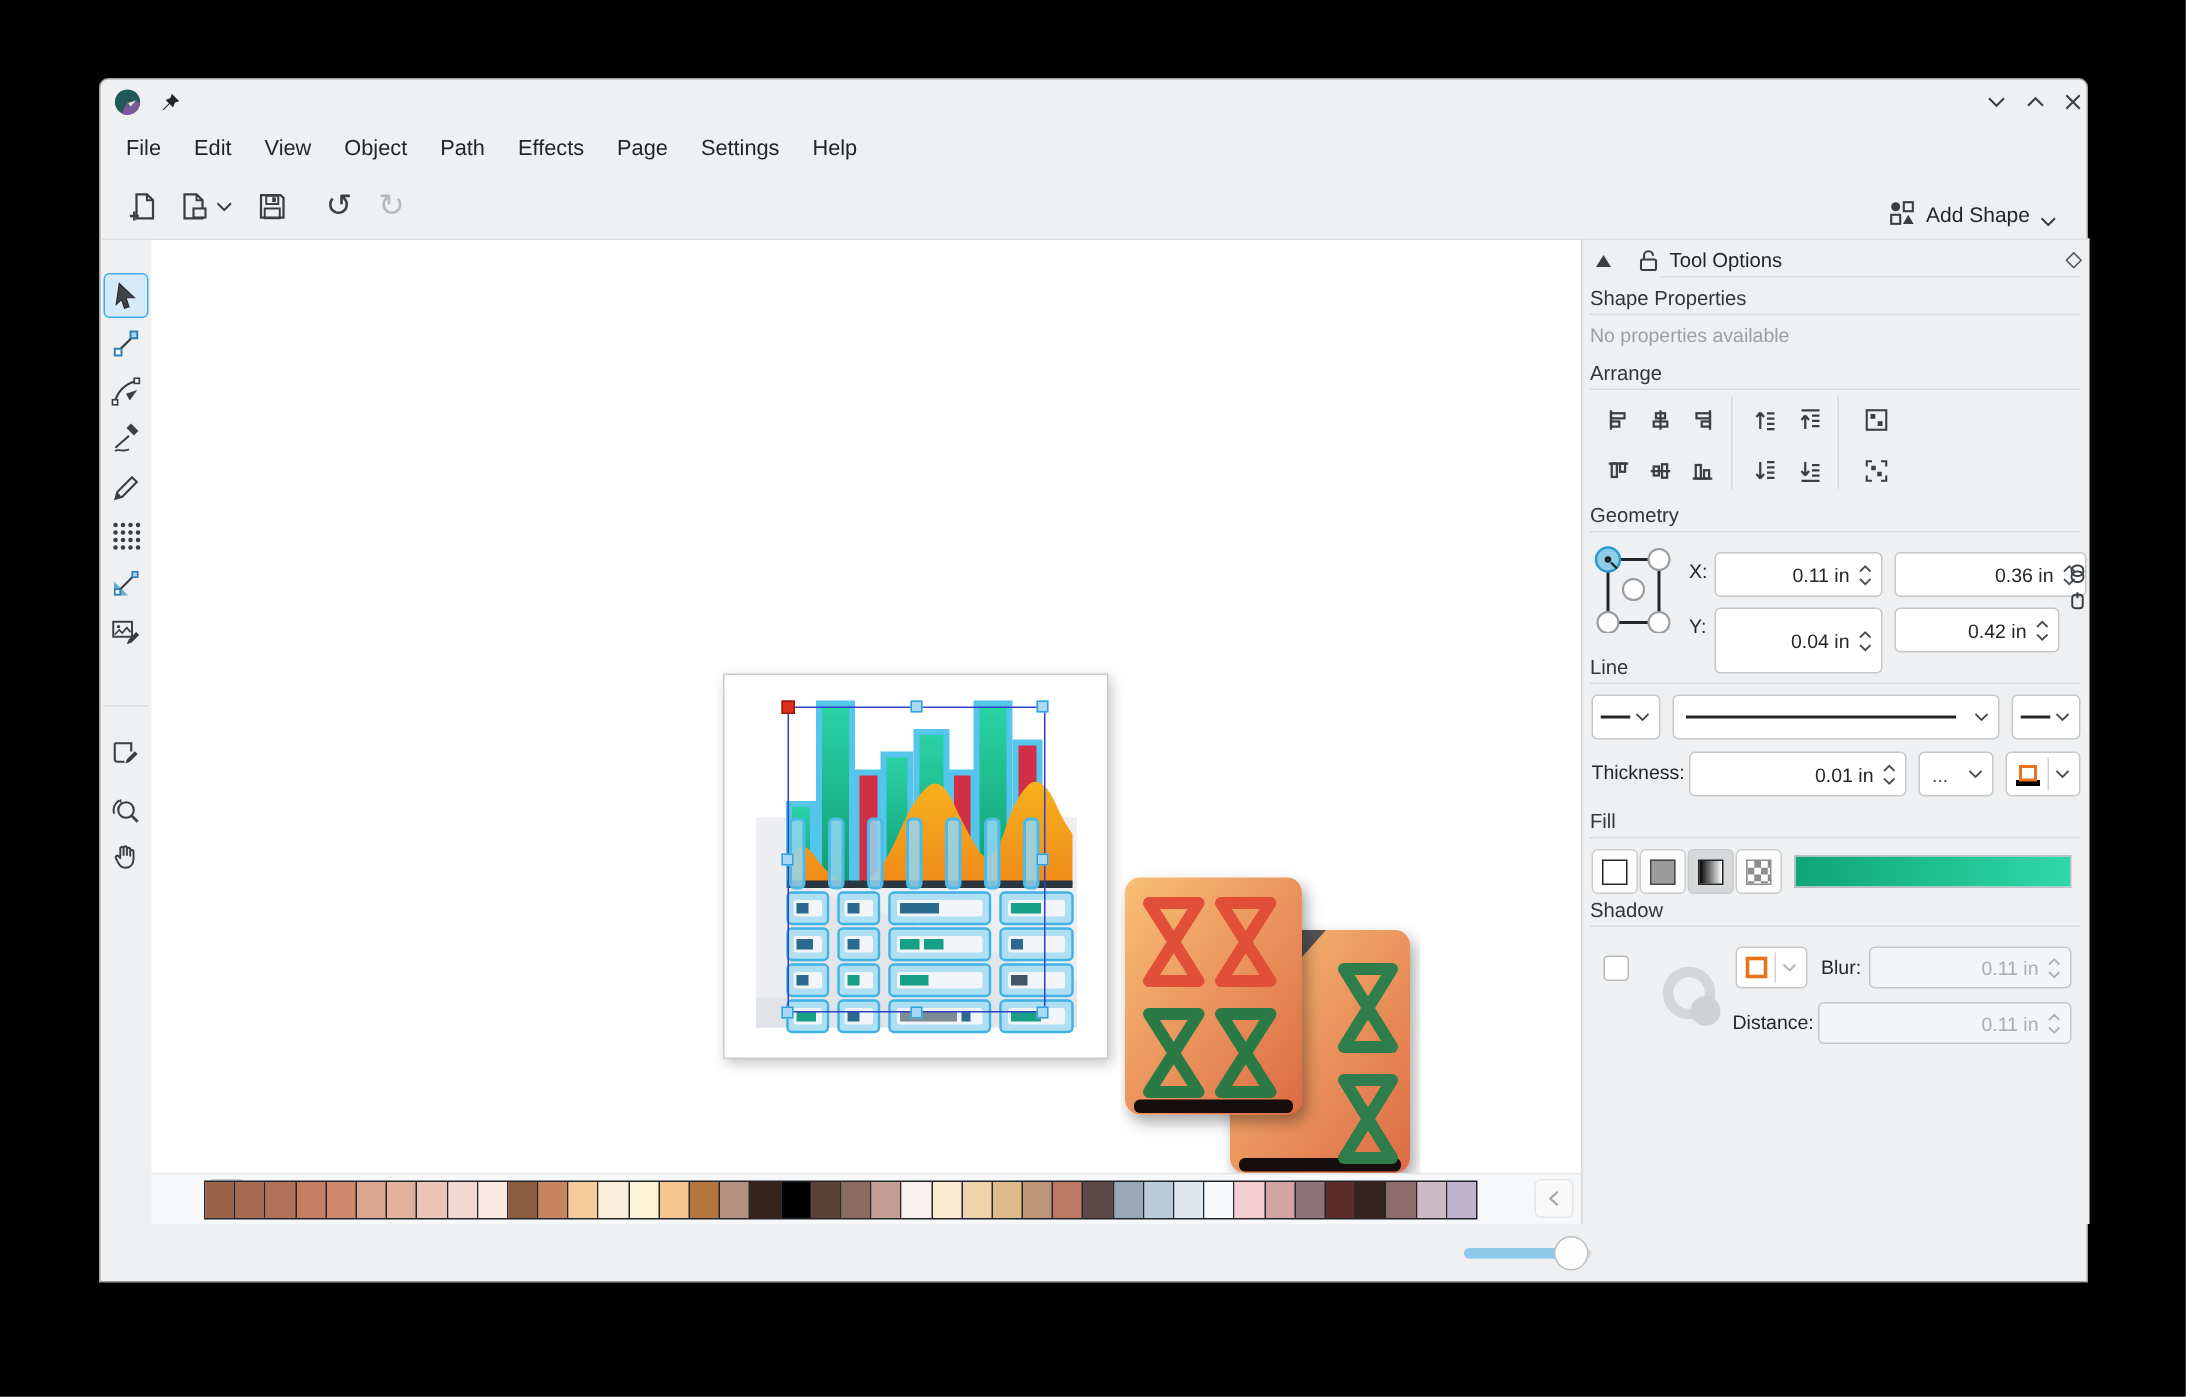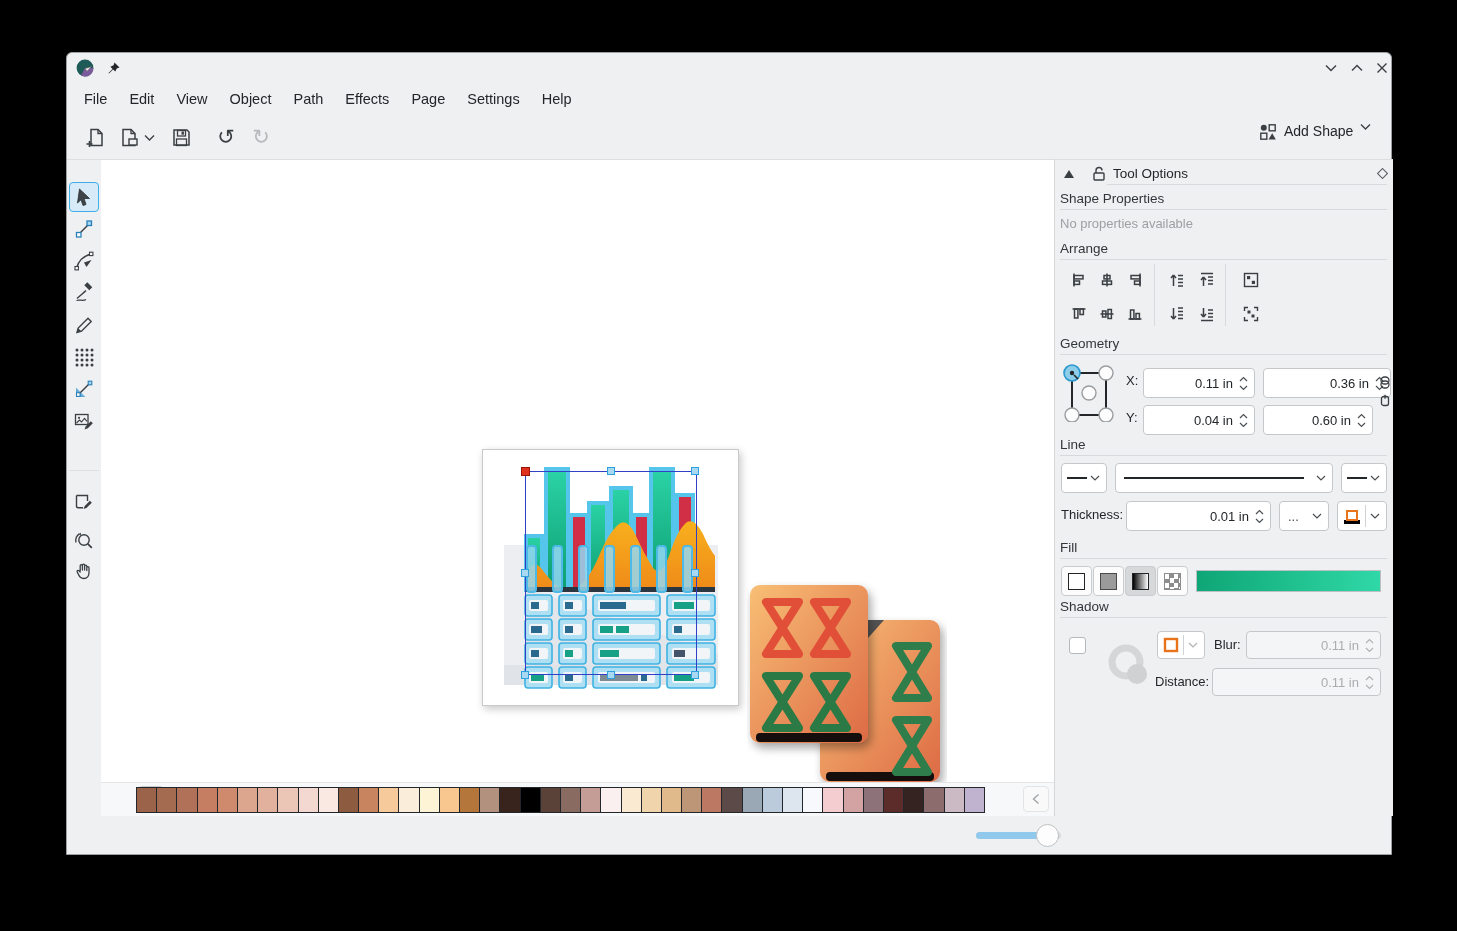--- a/index.html
+++ b/index.html
@@ -11,21 +11,21 @@
   
   .titlebar { left:0; top:0; width:100%; height:30px; }
   .win-title { width:100%; top:7px; text-align:center; font-size:14px; color:#2b2e31; }
   .win-ctl { top:9px; width:14px; height:12px; cursor:default; }
   
   .menubar { left:6px; top:32px; height:28px; display:flex; align-items:center; }
   .menu-item { padding:4px 11px; font-size:14.5px; border-radius:3px; }
   
   .toolbar { left:0; top:62px; width:100%; height:44px; }
   .tb-btn { top:8px; width:28px; height:28px; display:flex; align-items:center; justify-content:center; border-radius:3px; }
-  .addshape { left:1184px; top:8px; height:28px; display:flex; align-items:flex-start; gap:7px; padding:0 8px; border-radius:3px; font-size:14px; }
+  .addshape { left:1184px; top:8px; height:28px; display:flex; align-items:flex-end; gap:7px; padding:0 8px; border-radius:3px; font-size:14px; }
   
   .toolcol { left:0; top:106px; width:34px; height:657px; border-top:1px solid #dcdee0; }
   .tool-btn { left:2px; width:30px; height:30px; display:flex; align-items:center; justify-content:center; border-radius:4px; border:1px solid transparent; }
   .tool-btn.active { background:#d6ebf7; border:1px solid #3daee9; }
   .tool-sep { left:2px; width:30px; height:1px; background:#dcdee0; }
   
   .canvas { left:34px; top:106px; width:953px; height:623px; background:#ffffff; border-top:1px solid #dcdee0; overflow:hidden; }
   .page { left:381px; top:289px; width:257px; height:257px; background:#fff; border:1px solid #c9c9c9; box-shadow:2px 3px 8px rgba(0,0,0,.22); }
   .sel-rect { border:1px solid #3240c8; }
   .handle { width:8px; height:8px; background:#a9d9f2; border:1.5px solid #2da2dc; }
@@ -610,28 +610,28 @@
           <path d="M2 7l3.5-3.5L9 7M2 12l3.5 3.5L9 12" stroke="#4a4f54" stroke-width="1.2" fill="none"></path>
         </svg>
     </div>
     <div class="abs input-box" style="left:208px;top:208px;width:128px;height:30px">
       <span class="spin-val">0.36 in</span>
       <svg width="11" height="19" viewBox="0 0 11 19" style="margin-right:5px">
           <path d="M2 7l3.5-3.5L9 7M2 12l3.5 3.5L9 12" stroke="#4a4f54" stroke-width="1.2" fill="none"></path>
         </svg>
     </div>
     <div class="abs" style="left:71px;top:250px">Y:</div>
-    <div class="abs input-box" style="left:88px;top:245px;width:112px;height:30px">
+    <div class="abs input-box" style="left:88px;top:245px;width:112px;height:44px">
       <span class="spin-val">0.04 in</span>
       <svg width="11" height="19" viewBox="0 0 11 19" style="margin-right:5px">
           <path d="M2 7l3.5-3.5L9 7M2 12l3.5 3.5L9 12" stroke="#4a4f54" stroke-width="1.2" fill="none"></path>
         </svg>
     </div>
     <div class="abs input-box" style="left:208px;top:245px;width:110px;height:30px">
-      <span class="spin-val">0.60 in</span>
+      <span class="spin-val">0.42 in</span>
       <svg width="11" height="19" viewBox="0 0 11 19" style="margin-right:5px">
           <path d="M2 7l3.5-3.5L9 7M2 12l3.5 3.5L9 12" stroke="#4a4f54" stroke-width="1.2" fill="none"></path>
         </svg>
     </div>
     <svg class="abs" style="left:324px;top:216px" width="12" height="13" viewBox="0 0 12 13">
         <rect x="2" y="1" width="8" height="7" rx="3.5" fill="none" stroke="#3a3f44" stroke-width="1.3"></rect>
         <rect x="2" y="5" width="8" height="7" rx="3.5" fill="none" stroke="#3a3f44" stroke-width="1.3"></rect>
       </svg>
     <svg class="abs" style="left:324px;top:234px" width="12" height="13" viewBox="0 0 12 13">
         <rect x="2.5" y="2.5" width="7" height="9" rx="2" fill="none" stroke="#3a3f44" stroke-width="1.3"></rect>

